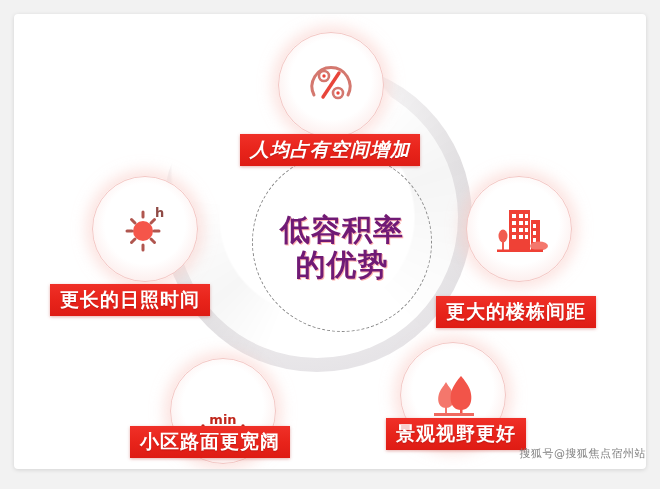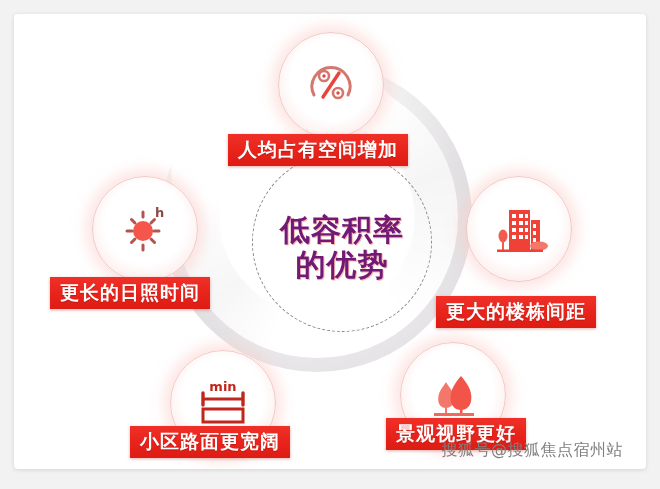--- a/index.html
+++ b/index.html
@@ -119,51 +119,51 @@
         #fdf1f0 72%, #fbe2e0 88%, #f8d3d1 100%);
     border: 1.3px solid #f3c7c4;
     box-shadow: 0 0 14px 6px rgba(250,205,200,0.55);
     display: flex;
     align-items: center;
     justify-content: center;
   }
   .b-top    { left: 264px; top: 18px;  }
   .b-left   { left: 78px;  top: 162px; }
   .b-right  { left: 452px; top: 162px; }
-  .b-bleft  { left: 156px; top: 336px; }
+  .b-bleft  { left: 156px; top: 344px; align-items: flex-end; }
   .b-bright { left: 386px; top: 328px; }
 
   .bubble svg { display: block; }
 
   
   .label {
     position: absolute;
     background: linear-gradient(180deg, #f03028 0%, #e8241b 50%, #de1c14 100%);
     color: #ffffff;
     font-size: 19px;
     font-weight: bold;
     letter-spacing: 1px;
     padding: 6px 10px 7px 10px;
     white-space: nowrap;
     box-shadow: 0 1px 3px rgba(180,30,20,0.35);
     text-shadow: 0 1px 1px rgba(130,10,5,0.35);
     line-height: 1;
   }
-  .lb-top    { left: 214px; top: 120px; }
-  .lb-left   { left: 36px;  top: 263px; }
+  .lb-top    { left: 226px; top: 120px; font-style: italic; }
+  .lb-left   { left: 36px;  top: 270px; }
   .lb-right  { left: 422px; top: 258px; margin-top: 24px; }
   .lb-bleft  { left: 116px; top: 412px; }
   .lb-bright { left: 372px; top: 404px; }
 
   
   #watermark {
     position: absolute;
-    right: 23px;
+    right: 0;
     bottom: 8px;
-    font-size: 16px;
+    font-size: 11px;
     color: #7f7f7f;
     letter-spacing: 0.5px;
     white-space: nowrap;
   }
 </style>
 </head>
 <body>
 
 <div id="card">
   <div id="stage">

